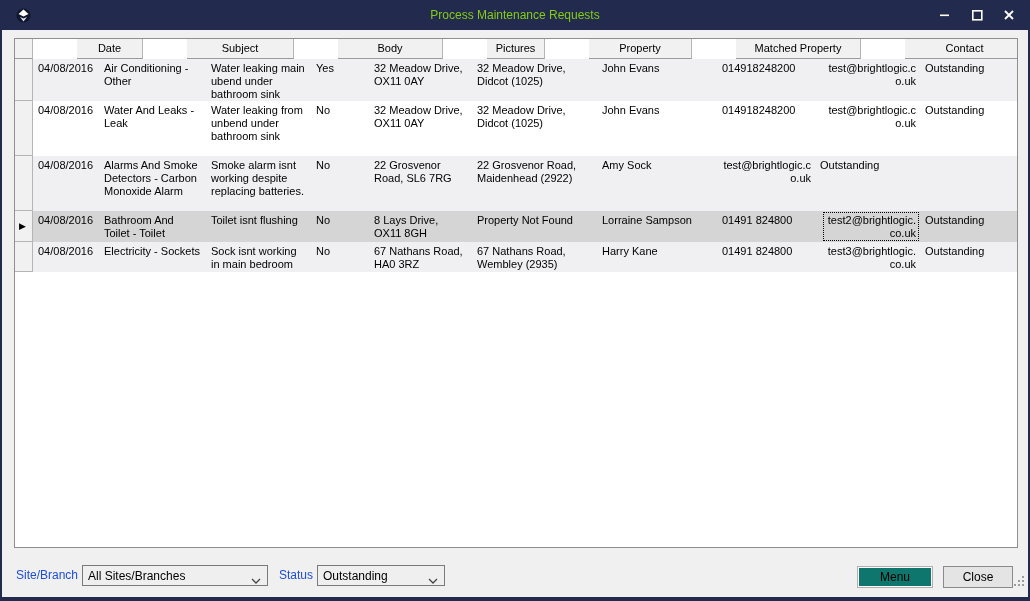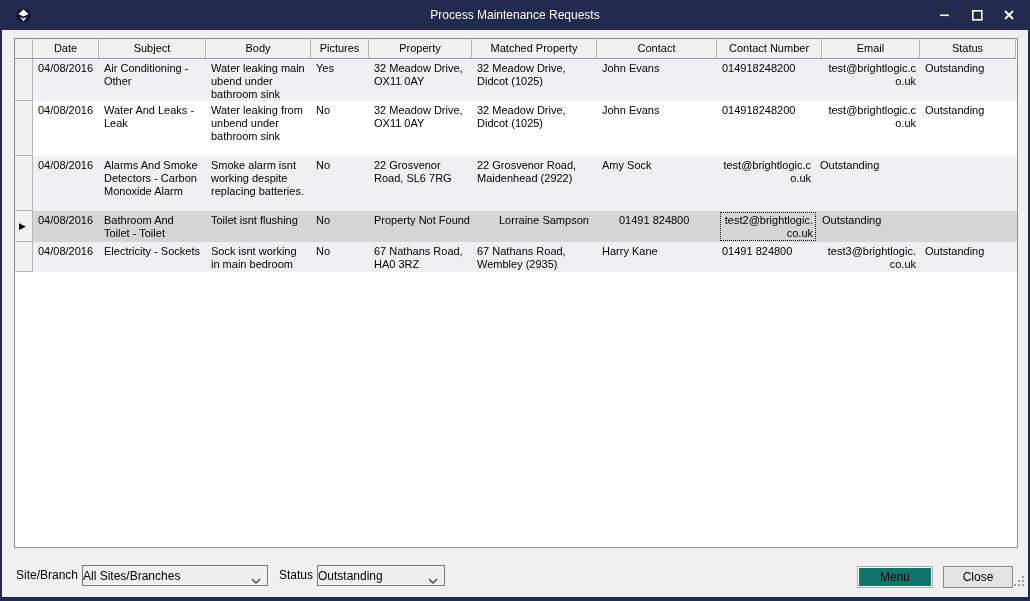--- a/index.html
+++ b/index.html
@@ -14,32 +14,32 @@
   }
 
   
   .titlebar {
     position:absolute; left:-2px; top:0; width:1030px; height:30px;
     background:#222b4d; color:#fff;
   }
   .app-icon { position:absolute; left:15px; top:7px; width:17px; height:17px; }
   .title {
     position:absolute; left:0; top:0; width:100%; height:24px;
-    text-align:center; line-height:30px; font-size:12px; color:#ffffff;
+    text-align:center; line-height:30px; font-size:12px; color:#84cc16;
   }
   .win-controls { position:absolute; right:5px; top:0; height:30px; display:flex; }
   .win-btn { width:32px; height:30px; display:flex; align-items:center; justify-content:center; cursor:default; }
 
   
   .grid {
     position:absolute; left:12px; top:38px; width:1004px; height:510px;
     background:#ffffff; border:1px solid #8f8f8f; overflow:hidden;
   }
   .g-row { display:flex; width:100%; }
-  .g-head { height:20px; }
+  .g-head { height:20px;gap:44px; }
   .g-hcell {
     background:#f1f1f1; border-right:1px solid #b5b5b5; border-bottom:1px solid #9b9b9b;
     font-size:11px; text-align:center; line-height:19px; color:#000;
     overflow:hidden; white-space:nowrap; flex:none;
   }
   .g-rowhdr {
     width:18px; flex:none; background:#f1f1f1;
     border-right:1px solid #b5b5b5; border-bottom:1px solid #b5b5b5;
     position:relative;
   }
@@ -52,25 +52,25 @@
     font-size:11px; line-height:13px; color:#000;
     padding:3px 4px 2px 5px; overflow:hidden; flex:none;
   }
   .c-email { word-break:break-all;text-align:right; }
   .row-alt  { background:#f0f0f3; }
   .row-sel  { background:#d5d5d5; }
   .cell-focus { outline:1px dotted #000; outline-offset:-2px; }
 
   
   .bottombar { position:absolute; left:0; top:560px; width:100%; height:33px; }
-  .fld-label { position:absolute; font-size:12px; color:#000000; top:8px; }
+  .fld-label { position:absolute; font-size:12px; color:#1d4ed8; top:8px; }
   .combo {
     position:absolute; top:5px; height:21px; background:#efefef;
     border:1px solid #7a7a7a; font-size:12px; color:#000;
-    display:flex; align-items:center; 
+    display:flex; align-items:center; padding-left:5px;
   }
   .combo .chev { position:absolute; right:6px; top:7px; }
   .btn {
     position:absolute; top:6px; height:22px; font-size:12px; color:#000;
     font-family:"Liberation Sans", sans-serif; text-align:center;
   }
   .btn-menu  { background:#0f766e; border:1px solid #b0b0b0; box-shadow:inset 0 0 0 1px #fdfdfd; }
   .btn-close { background:#e4e4e4; border:1px solid #8a8a8a; }
   .grip { position:absolute; right:3px; bottom:2px; }
 </style>
@@ -160,20 +160,21 @@
         <div class="g-cell c-status" style="width: 96px;">Outstanding</div>
       </div>
       <div class="g-row row-sel" style="height: 31px;">
         <div class="g-rowhdr">
           <span class="sel-arrow">▶</span>
         </div>
         <div class="g-cell c-date" style="width: 66px;">04/08/2016</div>
         <div class="g-cell c-subject" style="width: 107px;">Bathroom And Toilet - Toilet</div>
         <div class="g-cell c-body" style="width: 105px;">Toilet isnt flushing</div>
         <div class="g-cell c-pictures" style="width: 58px;">No</div>
+        <div class="g-cell c-property" style="width: 103px;">8 Lays Drive, OX11 8GH</div>
         <div class="g-cell c-matched_property" style="width: 125px;">Property Not Found</div>
         <div class="g-cell c-contact" style="width: 120px;">Lorraine Sampson</div>
         <div class="g-cell c-contact_number" style="width: 105px;">01491 824800</div>
         <div class="g-cell c-email cell-focus" style="width: 98px;">test2@brightlogic.co.uk</div>
         <div class="g-cell c-status" style="width: 96px;">Outstanding</div>
       </div>
       <div class="g-row row-alt" style="height: 30px;">
         <div class="g-rowhdr"></div>
         <div class="g-cell c-date" style="width: 66px;">04/08/2016</div>
         <div class="g-cell c-subject" style="width: 107px;">Electricity - Sockets</div>

